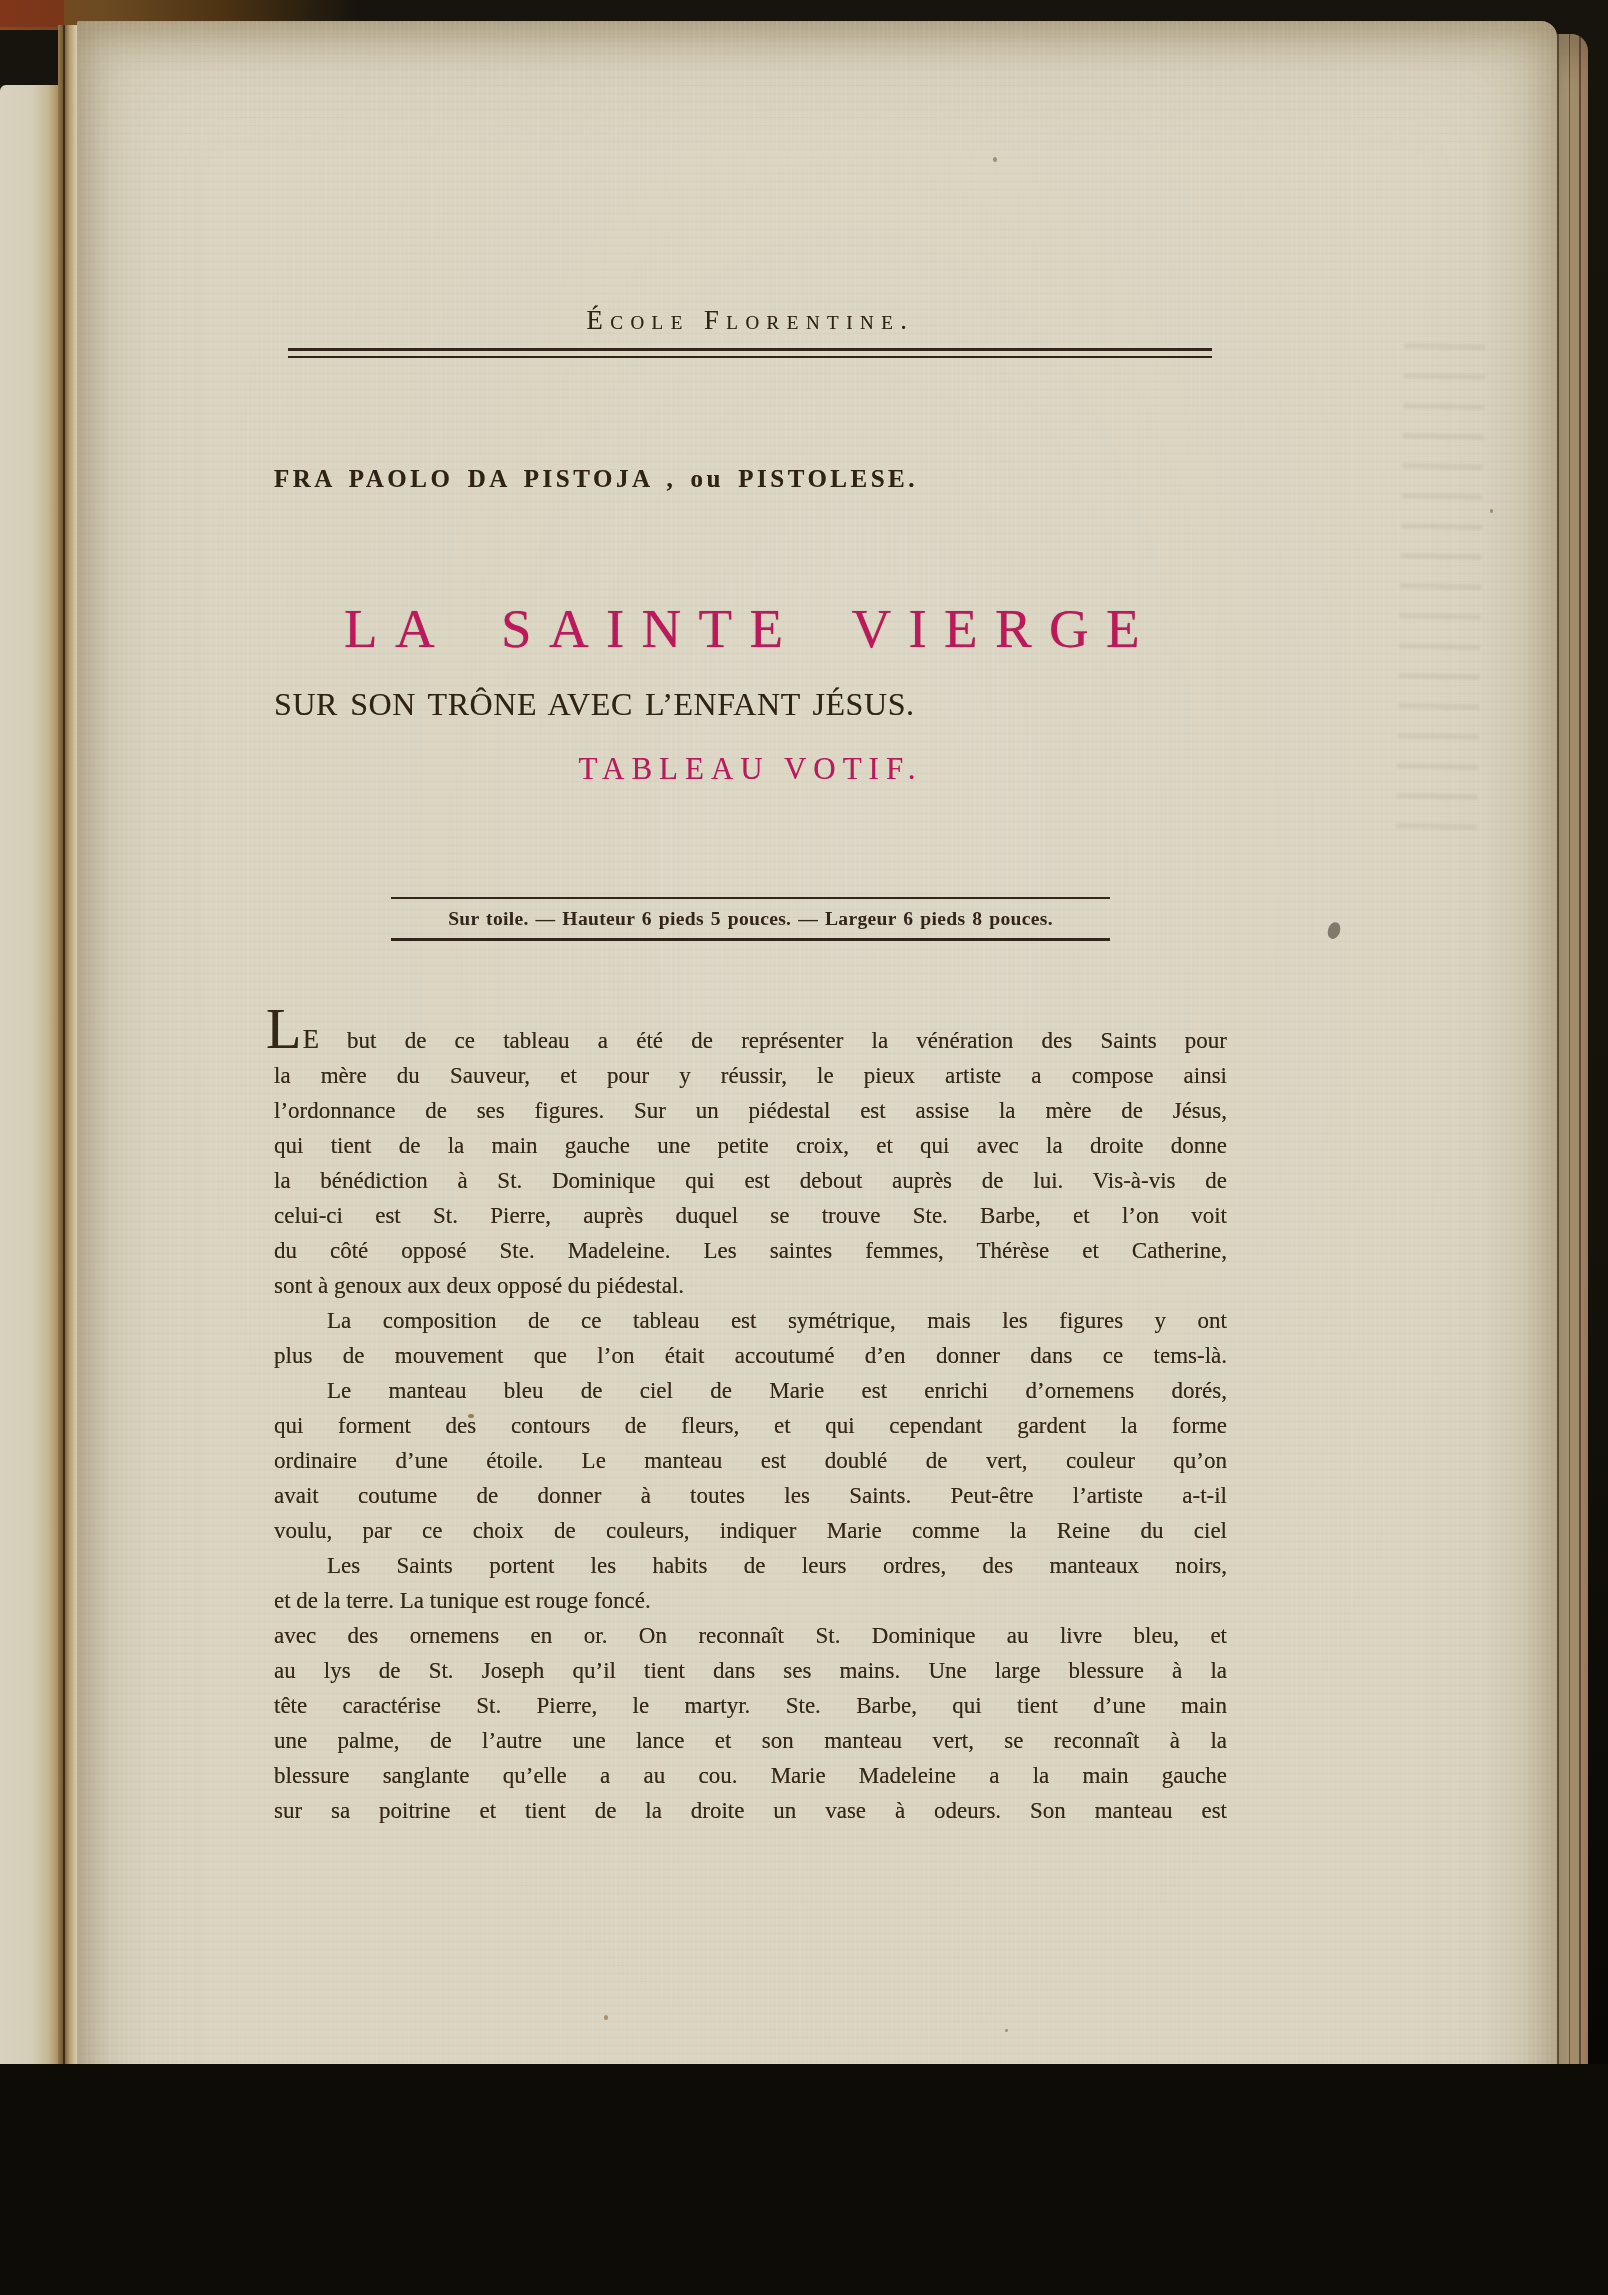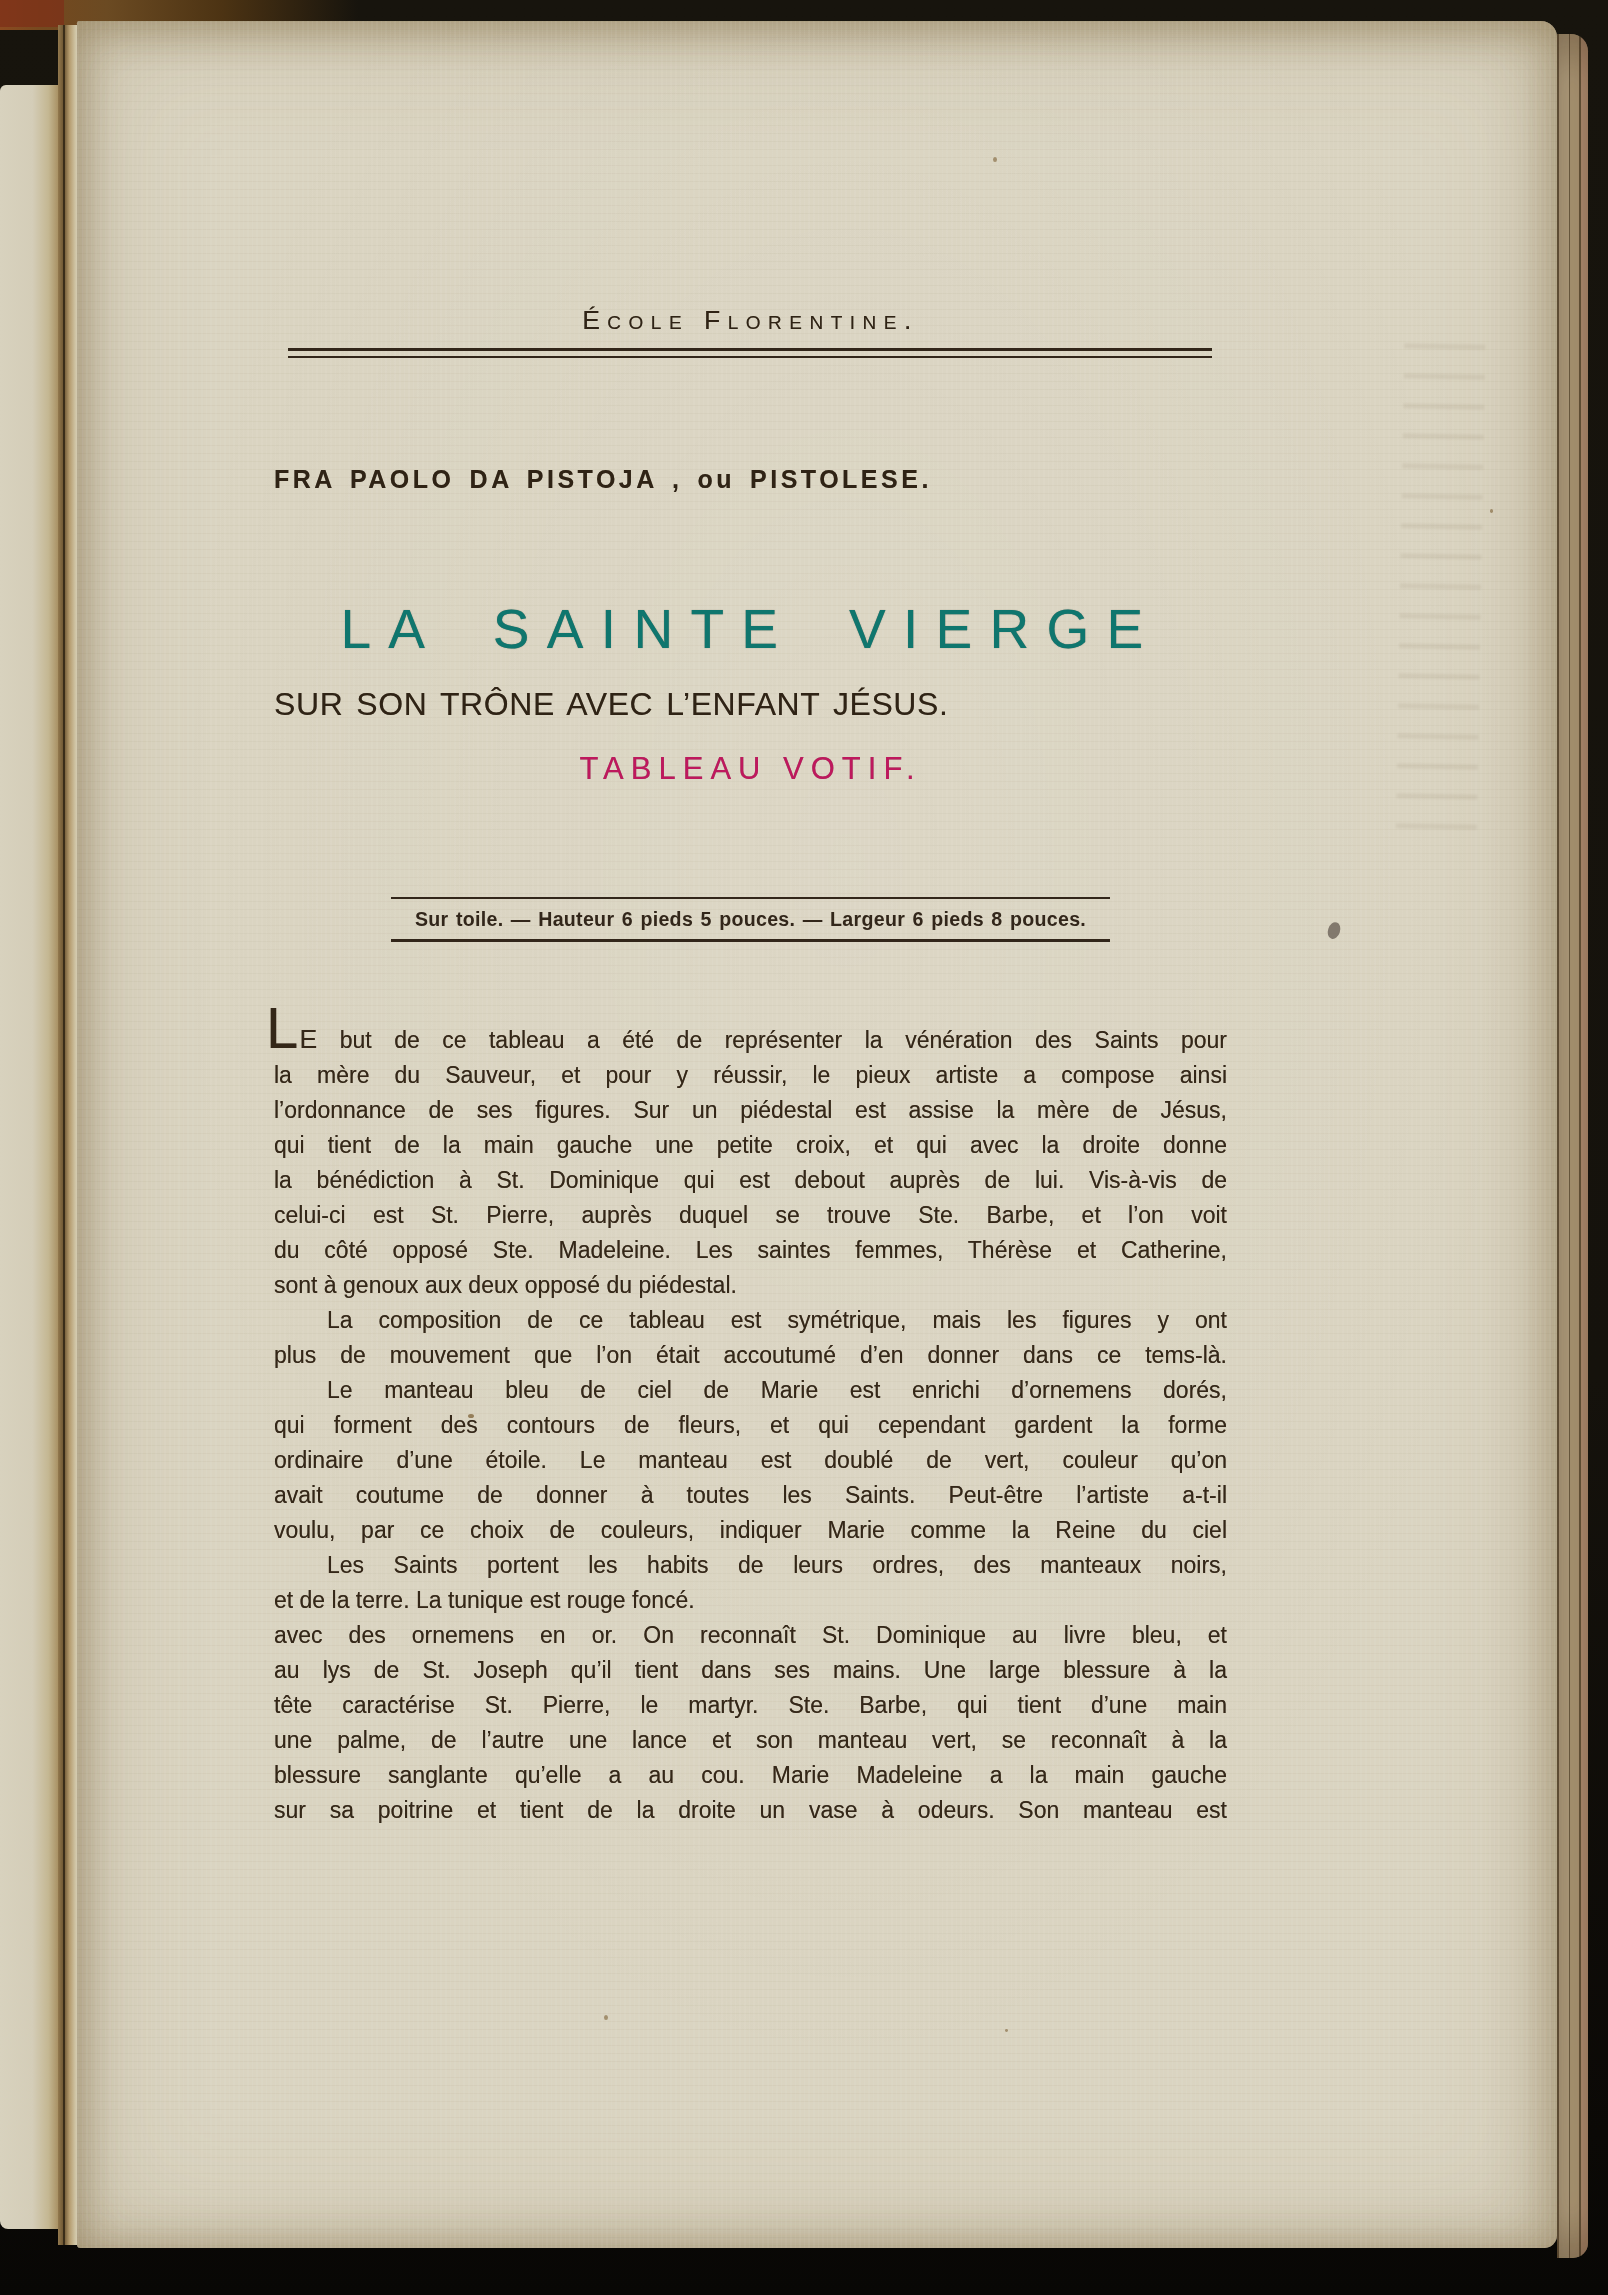--- a/index.html
+++ b/index.html
@@ -1,18 +1,18 @@
 <!DOCTYPE html>
 <html style="font-size:9.2px"><head>
 <meta charset="utf-8">
 <style>
   html,body{margin:0;padding:0;background:#0e0c07;}
-  .scene{position:relative;width:1609px;height:2295px;overflow:hidden;
+  .scene{position:relative;width:1609px;height:2064px;overflow:hidden;
          background:linear-gradient(180deg,#17140d 0%,#15120c 60%,#0b0906 93%,#080705 100%);
-         font-family:Liberation Sans, sans-serif;}
+         font-family:Liberation Serif, serif;}
   
   .board{position:absolute;left:0;top:0;width:358px;height:30px;
          background:linear-gradient(90deg,#8a4a20 0%,#74491f 12%,#6b4a22 30%,#4c3313 62%,rgba(30,22,10,0) 100%);}
   .board-red{position:absolute;left:0;top:0;width:64px;height:26.6px;background:#7d3018;opacity:.75;}
   .headband{position:absolute;left:24px;top:73px;width:92px;height:18.5px;border-radius:9.2px;opacity:.85;
             transform:rotate(-3deg);
             background:repeating-linear-gradient(90deg,#d9cbb0 0 7.5px,#a98certain 0,#a9835a 7.5px 11px,#c05a38 11px 14.4px,#d9cbb0 14.4px 22px);}
   
   .facing{position:absolute;left:0;top:85px;width:59px;height:2144px;
           background:linear-gradient(90deg,#d8d2be 0%,#d4cdb8 55%,#c4b792 82%,#a78e60 100%);
@@ -45,21 +45,21 @@
         font-size:26.6px;font-variant-caps:small-caps;letter-spacing:7.5px;color:#2f2315;
         text-shadow:0 0 0.6px rgba(47,35,21,.45);}
   .double-rule{position:absolute;top:327px;left:14.4px;width:924px;}
   .double-rule .r1{height:2.9px;background:#32261a;}
   .double-rule .r2{height:1.7px;background:#32261a;margin-top:5.2px;}
   .artist-line{position:absolute;top:444px;width:100%;text-align:left;
         font-size:25px;font-weight:bold;letter-spacing:3.5px;word-spacing:4.6px;color:#2f2315;
         text-shadow:0 0 0.6px rgba(47,35,21,.4);}
   .main-title{position:absolute;top:576px;width:100%;text-align:center;
         font-size:55px;line-height:64px;font-weight:normal;letter-spacing:17.3px;word-spacing:21px;
-        color:#0f766e;text-shadow:0 0 0.9px rgba(43,32,20,.5);margin:0;}
+        color:#be185d;text-shadow:0 0 0.9px rgba(43,32,20,.5);margin:0;}
   .subtitle{position:absolute;top:664px;width:100%;text-align:left;
         font-size:32px;line-height:38px;letter-spacing:0.6px;word-spacing:3.5px;color:#2f2315;
         text-shadow:0 0 0.6px rgba(47,35,21,.4);}
   .work-type{position:absolute;top:730px;width:100%;text-align:center;
         font-size:31px;line-height:36px;letter-spacing:7px;color:#be185d;
         text-shadow:0 0 0.6px rgba(47,35,21,.4);}
   .dims-box{position:absolute;top:876px;left:117px;width:719px;}
   .dims-box .rule{height:2.3px;background:#32261a;}
   .dims-text{padding:9.2px 3.5px 8px 3.5px;text-align:center;font-size:19.6px;font-weight:bold;
         letter-spacing:0.3px;word-spacing:1.7px;color:#32261a;}

